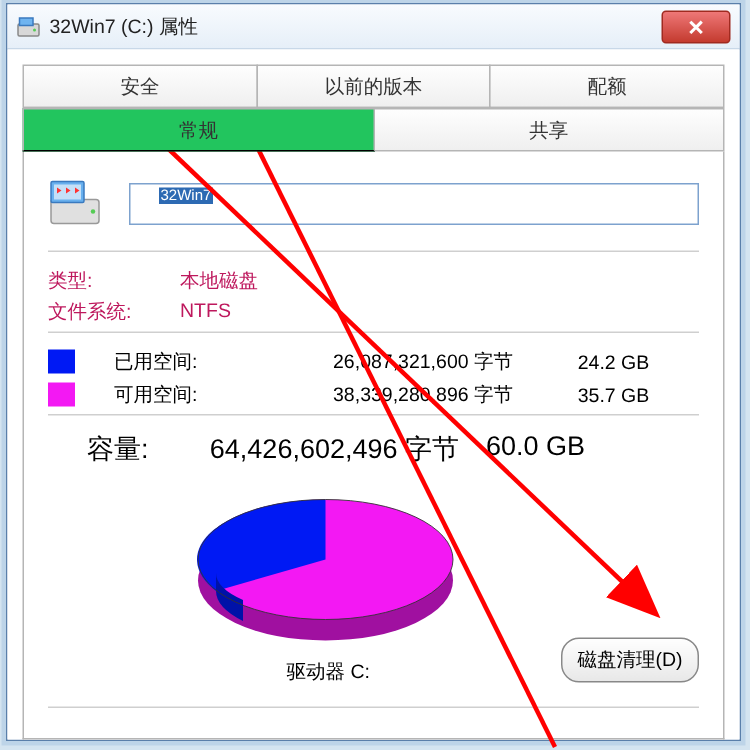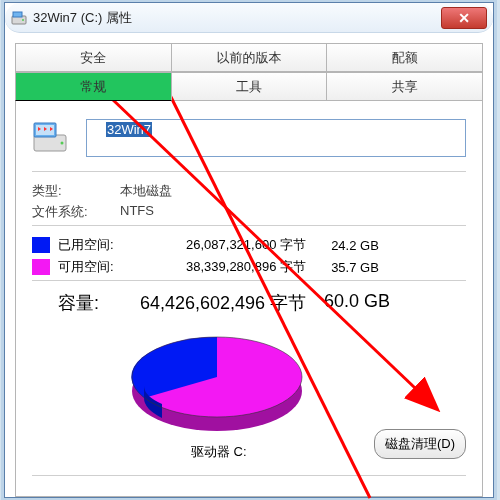--- a/index.html
+++ b/index.html
@@ -1,36 +1,36 @@
 <!DOCTYPE html>
 <html><head>
 <meta charset="utf-8">
 <style>
 * { box-sizing: border-box; margin: 0; padding: 0; font-family: "Microsoft YaHei", Tahoma, sans-serif; }
 body { background: #d4e4f0; width: 500px; height: 500px; overflow: hidden; position: relative; }
 .window { position: absolute; left: 4px; top: 2px; width: 490px; background: #fff; border: 1px solid #5a7faa; box-shadow: 0 0 0 3px rgba(100,150,200,0.2); }
-.titlebar { height: 30px; background: linear-gradient(#f8fbfe,#e6eff8); display: flex; align-items: center; padding: 0 6px; border-bottom: 1px solid #c8d8e8; border-radius: 15px; }
+.titlebar { height: 30px; background: linear-gradient(#f8fbfe,#e6eff8); display: flex; align-items: center; padding: 0 6px; border-bottom: 1px solid #c8d8e8; }
 .titlebar .tb-icon { width: 16px; height: 16px; margin-right: 6px; display: flex; align-items: center; justify-content: center; }
 .titlebar .tb-title { font-size: 13px; color: #222; flex: 1; }
 .closebtn { width: 46px; height: 22px; background: linear-gradient(#e77,#c43b2f); border: 1px solid #a02a20; border-radius: 3px; display: flex; align-items: center; justify-content: center; color: #fff; font-size: 14px; font-weight: bold; margin-left: auto; }
 .body-pad { padding: 10px 10px 0 10px; background: #fff; }
 .tabrow { display: flex; }
 .tab { flex: 1; text-align: center; font-size: 13px; padding: 5px 0 4px; border: 1px solid #b5b5b5; background: linear-gradient(#fefefe,#efefef); color: #333; margin-right: -1px; position: relative; }
 .tab.active { background: #22c55e; border-bottom: 1px solid #000000; font-weight: 500; z-index: 2; }
 .tab:last-child { margin-right: 0; }
 .panel { border: 1px solid #b5b5b5; border-top: none; padding: 18px 16px 10px 16px; background: #fff; }
 .row1 { display: flex; align-items: center; margin-bottom: 14px; }
 .drive-icon { width: 36px; height: 34px; margin-right: 18px; }
-.name-input { flex: 1; border: 1px solid #7da2ce; padding: 2px 19px; font-size: 13px; height: 38px; }
+.name-input { flex: 1; border: 1px solid #7da2ce; padding: 2px 19px; font-size: 10px; height: 28px; }
 .name-input .seltxt { background: #2d6ab3; color: #fff; padding: 0 1px; }
 hr.sep { border: none; border-top: 1px solid #cfcfcf; margin: 4px 0 10px; }
-.kv { display: flex; font-size: 13px; color: #404040; margin: 3px 0; }
+.kv { display: flex; font-size: 13px; color: #be185d; margin: 3px 0; }
 .kv .k { width: 88px; }
 .kv .v { flex: 1; }
-.space-row { display: flex; align-items: center; font-size: 13px; margin: 4px 0; }
+.space-row { display: flex; align-items: center; font-size: 13px; margin: 4px 0; gap: 18px; }
 .sq { width: 18px; height: 16px; margin-right: 8px; }
 .sq.blue { background: #0019f4; }
 .sq.mag { background: #f318f3; }
 .space-row .lbl { width: 76px; }
 .space-row .bytes { width: 186px; text-align: right; padding-right: 14px; }
 .space-row .gb { width: 70px; text-align: center; }
 .total-row { display: flex; font-size: 18px; margin-top: 8px; }
 .total-row .lbl { width: 102px; padding-left: 26px; }
 .total-row .bytes { width: 186px; text-align: right; padding-right: 14px; }
 .total-row .gb { width: 70px; text-align: right; }
@@ -62,21 +62,20 @@
   </div>
 
   <div class="body-pad">
     <div class="tabrow">
       <div class="tab">安全</div>
       <div class="tab">以前的版本</div>
       <div class="tab">配额</div>
     </div>
     <div class="tabrow">
       <div class="tab active">常规</div>
-      <div class="tab">工具</div>
       <div class="tab">共享</div>
     </div>
 
     <div class="panel">
       <div class="row1">
         <div class="drive-icon">
           <svg viewBox="0 0 36 34">
               <rect x="2" y="14" width="32" height="16" rx="2" fill="#e0e0e0" stroke="#999"></rect>
               <rect x="2" y="2" width="22" height="14" rx="1" fill="#68b0ee" stroke="#3a7abf"></rect>
               <rect x="4" y="4" width="18" height="10" fill="#c4e0f8"></rect>

